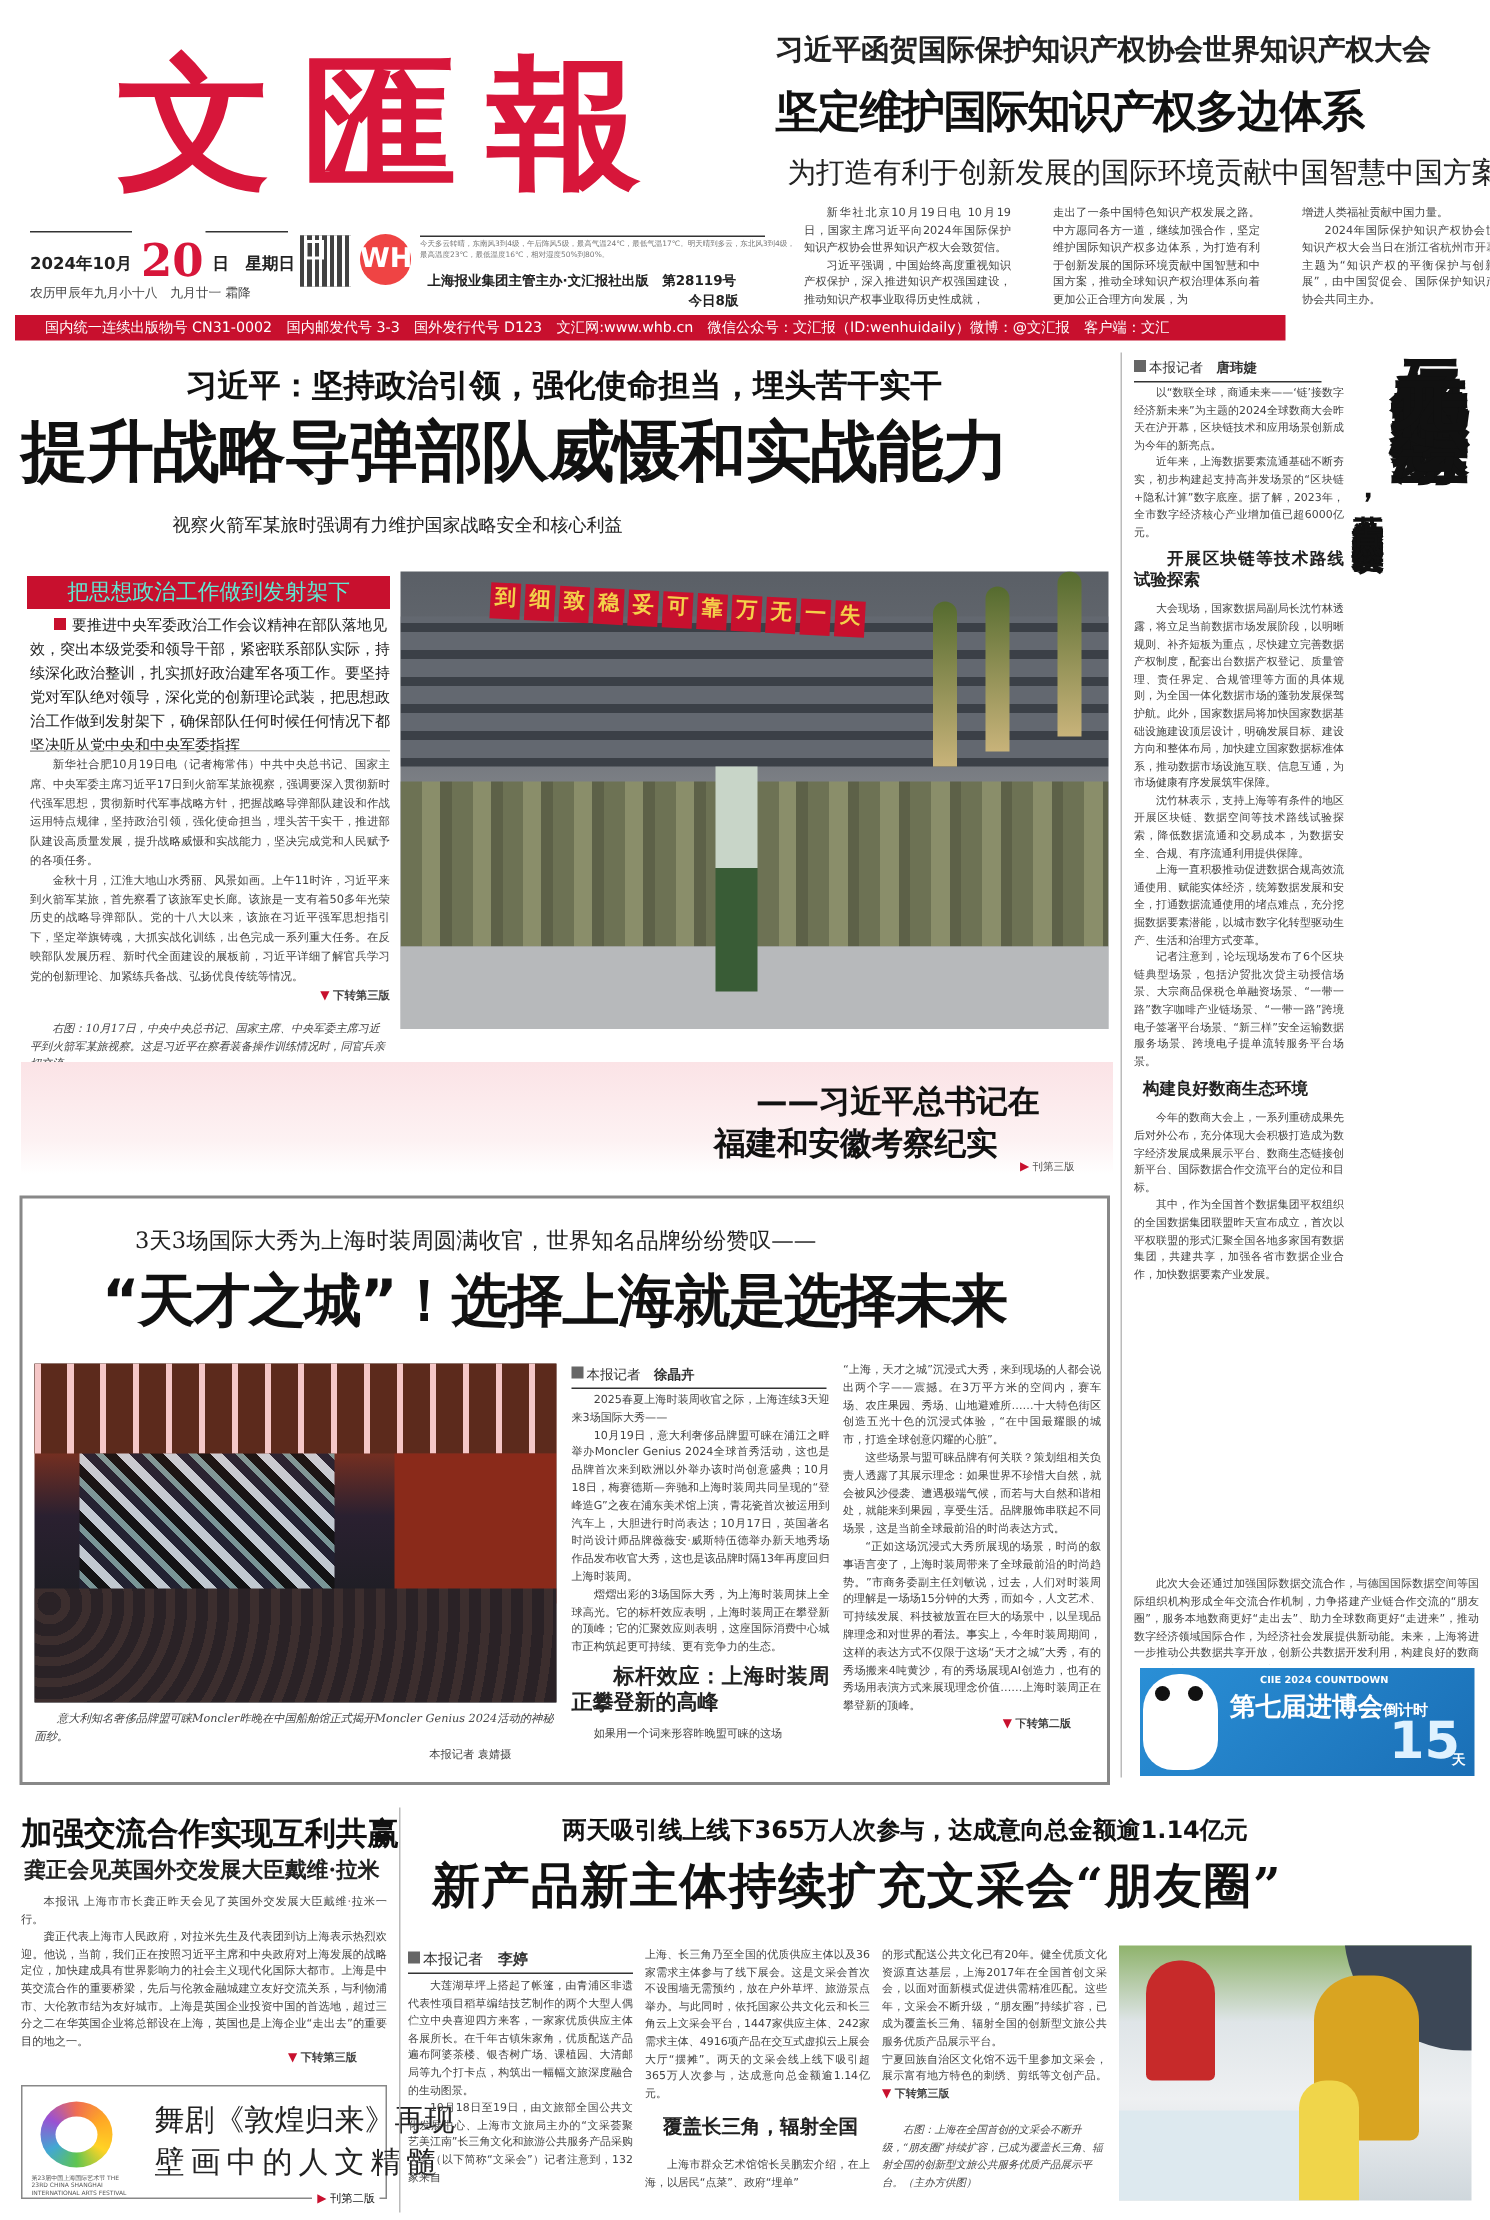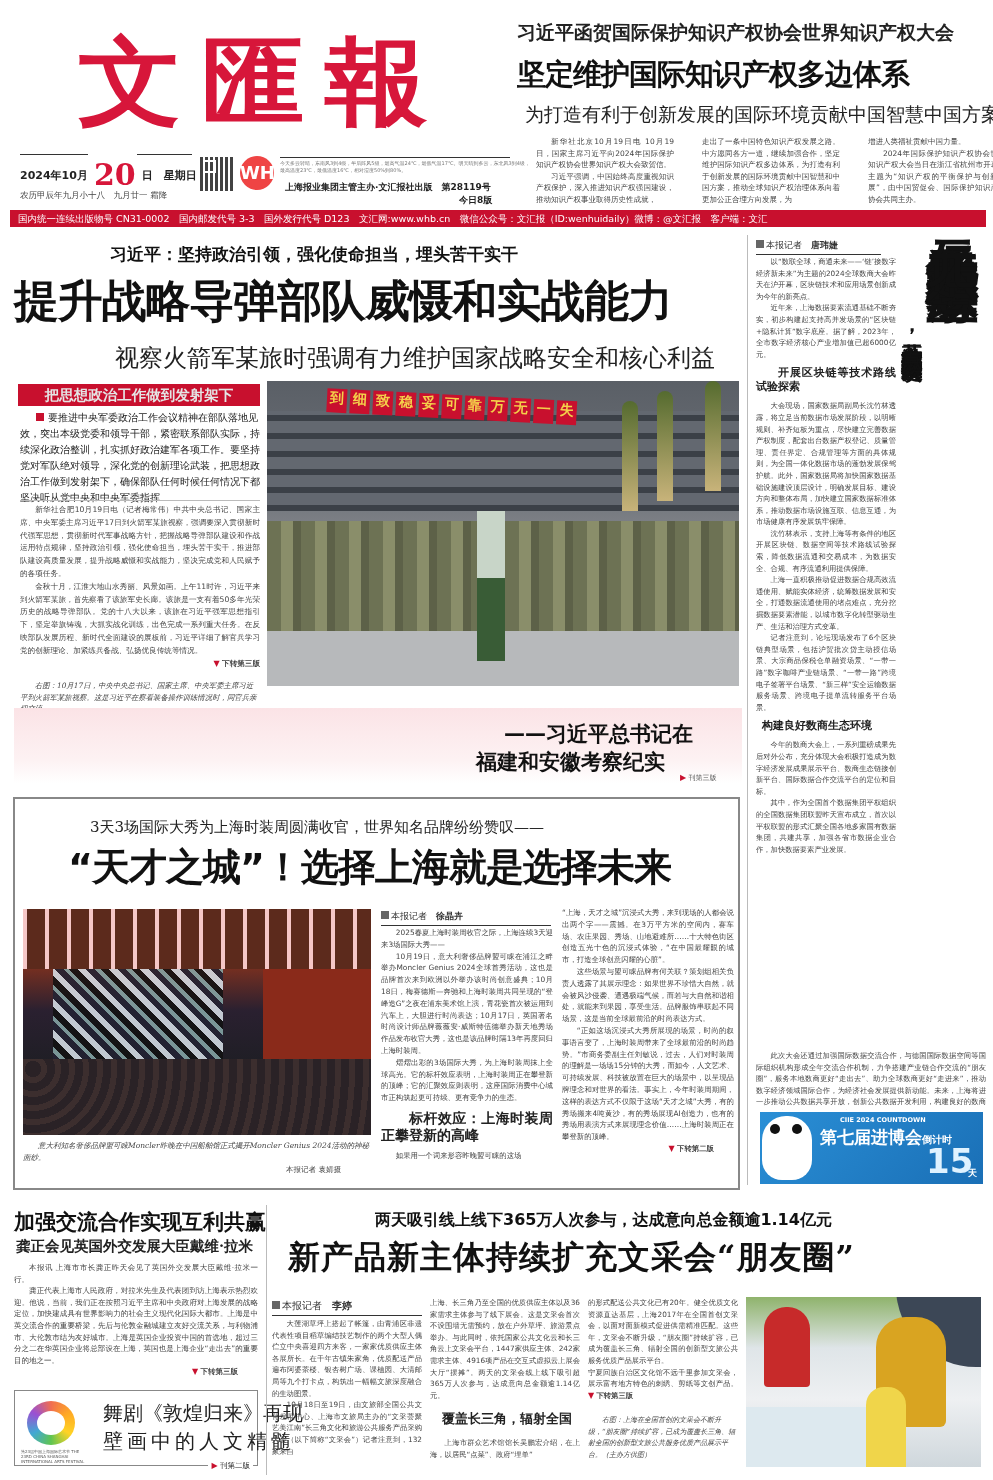--- a/index.html
+++ b/index.html
@@ -15,32 +15,32 @@
 .lunar{left:20px;top:190px;font-size:8.5px;color:#444}
 .topline{border-top:1px solid #333}
 .qr{left:200px;top:157px;width:34px;height:34px;background:
 repeating-linear-gradient(90deg,#222 0 3px,#fff 3px 5px),#222;opacity:.85}
 .qr:after{content:"";position:absolute;left:3px;top:3px;width:9px;height:9px;border:2px solid #fff}
 .emblem{left:240px;top:156px;width:34px;height:34px;border-radius:50%;background:#ef4444;color:#fff;font-size:18px;text-align:center;line-height:34px;font-weight:bold}
 .weather{left:280px;top:160px;width:250px;font-size:5px;line-height:7px;color:#777}
 .publisher{left:285px;top:181px;font-size:9px;font-weight:bold;color:#222}
 .today{left:459px;top:194px;font-size:9px;font-weight:bold}
 
-.strip{left:10px;top:210px;width:976px;height:17px;background:#c8102e;color:#fff;font-size:9.5px;line-height:17px;padding-left:8px;white-space:nowrap;overflow:hidden}
+.strip{left:10px;top:210px;width:847px;height:17px;background:#c8102e;color:#fff;font-size:9.5px;line-height:17px;padding-left:20px;white-space:nowrap;overflow:hidden}
 
 .tr-kicker{left:517px;top:20px;font-size:19px;font-weight:bold;color:#222;white-space:nowrap}
 .tr-head{left:517px;top:55px;font-size:29px;font-weight:900;font-family:"DejaVu Serif","Liberation Serif",serif;color:#111;white-space:nowrap;letter-spacing:-1px}
 .tr-sub{left:525px;top:102px;font-size:19px;font-family:"DejaVu Serif","Liberation Serif",serif;color:#222;white-space:nowrap}
 .tr-cols{left:536px;top:136px;width:470px;display:flex;gap:28px}
 .tr-cols .body-text{width:150px;font-size:7.5px;line-height:11.6px}
 
-.m-kicker{left:110px;top:243px;font-size:17px;font-weight:bold;color:#111;white-space:nowrap}
+.m-kicker{left:124px;top:243px;font-size:21px;font-weight:bold;color:#111;white-space:nowrap}
 .m-head{left:14px;top:272px;font-size:44px;font-weight:900;color:#111;white-space:nowrap;letter-spacing:-1px;transform:scaleX(1.02);transform-origin:left}
-.m-sub{left:115px;top:342px;font-size:24px;color:#222;font-family:"DejaVu Serif","Liberation Serif",serif;white-space:nowrap}
-.redbox{left:18px;top:384px;width:242px;height:22px;background:#c8102e;color:#e5e5e5;font-size:14.5px;font-weight:bold;text-align:center;line-height:22px;font-family:"DejaVu Serif","Liberation Serif",serif}
+.m-sub{left:115px;top:342px;font-size:12px;color:#222;font-family:"DejaVu Serif","Liberation Serif",serif;white-space:nowrap}
+.redbox{left:18px;top:384px;width:242px;height:22px;background:#c8102e;color:#5eead4;font-size:14.5px;font-weight:normal;text-align:center;line-height:22px;font-family:"DejaVu Serif","Liberation Serif",serif}
 .quote{left:20px;top:410px;width:240px;font-size:10px;line-height:16px;color:#222}
 .quote .sq{display:inline-block;width:8px;height:8px;background:#c8102e;margin-left:16px;margin-right:4px}
 .m-body{left:20px;top:504px;width:240px}
 .m-body .body-text{font-size:7.6px;line-height:12.8px}
 .photo1{left:267px;top:381px;width:472px;height:305px;overflow:hidden;background:linear-gradient(180deg,#5a5f66 0%,#6d7178 35%,#8b8e92 58%,#a7a9ab 100%)}
 .photo1 .banner{position:absolute;left:0;top:4px;width:340px;height:24px;display:flex;gap:3px;padding-left:60px;transform:rotate(3deg);transform-origin:left}
 .photo1 .banner span{background:#c8102e;color:#f4d04a;font-size:14px;font-weight:bold;padding:1px 3px}
 .photo1 .wall{position:absolute;left:0;top:30px;width:100%;height:100px;background:repeating-linear-gradient(0deg,#3b4047 0 6px,#636870 6px 18px)}
 .photo1 .crowd{position:absolute;left:0;top:140px;width:100%;height:110px;background:repeating-linear-gradient(90deg,#6d7254 0 14px,#8a8e6a 14px 26px,#5d6148 26px 34px)}
 .photo1 .floor{position:absolute;left:0;top:250px;width:100%;height:55px;background:#b7b9bb}

